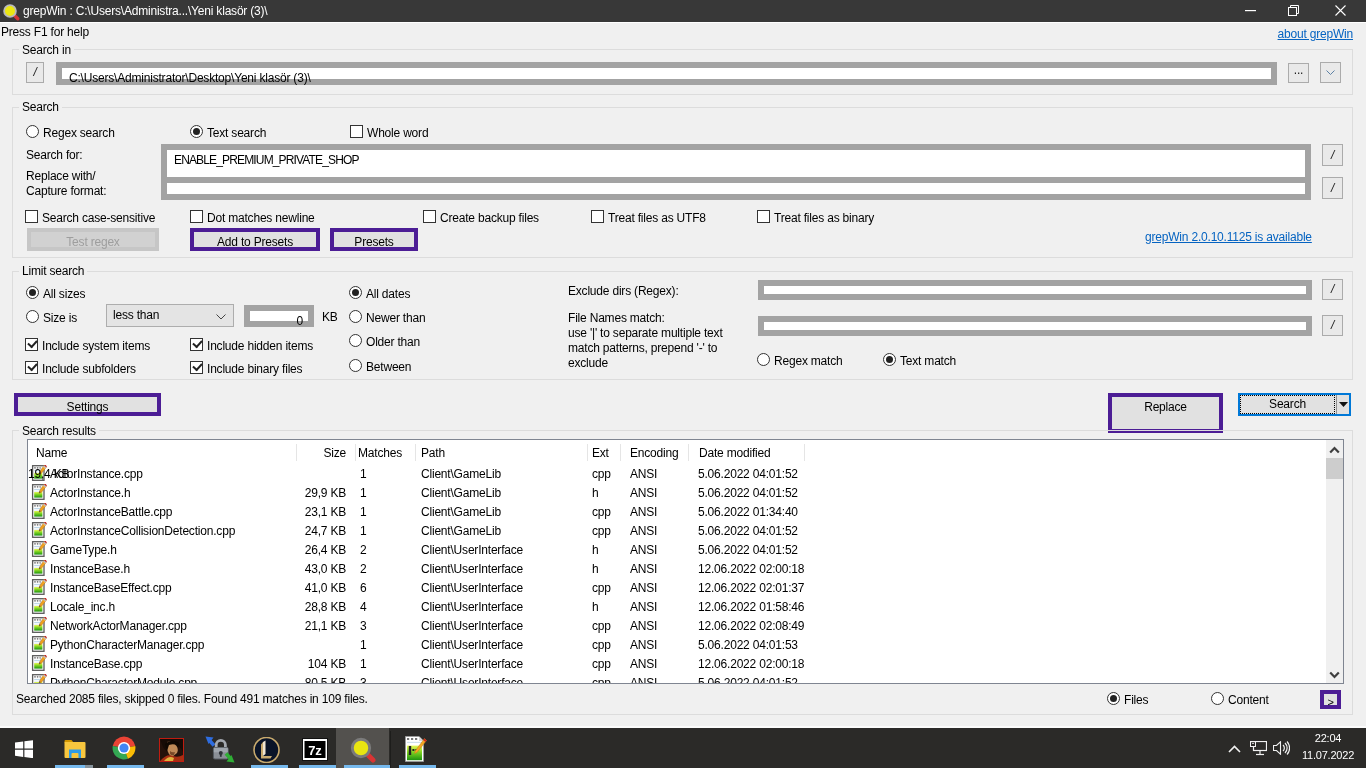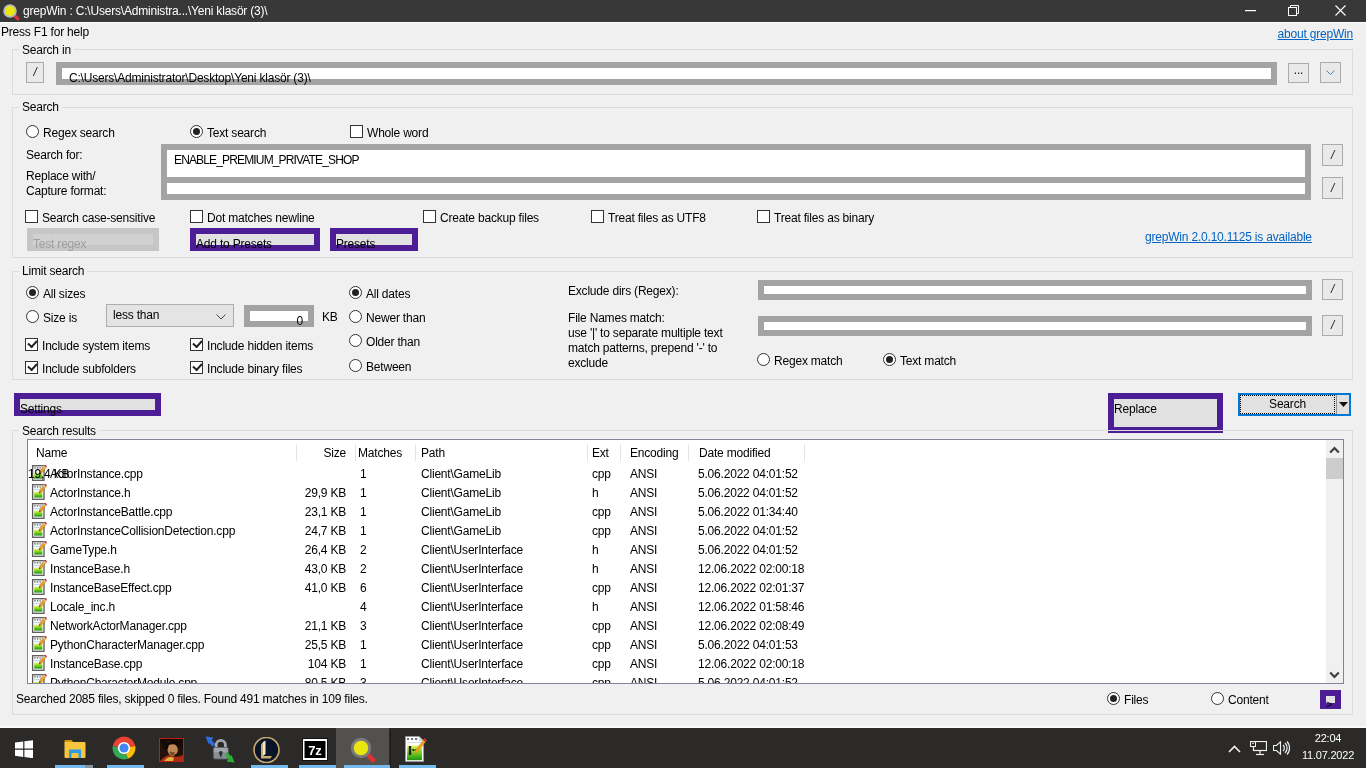--- a/index.html
+++ b/index.html
@@ -7,21 +7,21 @@
 body { font-family:"Liberation Sans", sans-serif; font-size:12px; letter-spacing:-0.2px; color:#000; background:#f0f0f0; position:relative; }
 .abs { position:absolute; }
 
 #titlebar { left:0; top:0; width:1366px; height:22px; background:#383838; }
 #titletext { left:23px; top:4px; color:#fff; font-size:12px; white-space:pre; }
 
 .gb { border:1px solid #dcdcdc; }
 .gblabel { background:#f0f0f0; padding:0 3px; }
 
 .tf { background:#fff; border:6px solid #a3a3a3; }
-.btn { background:#e1e1e1; border:6px solid #4c1d95; }
+.btn { background:#e1e1e1; border:4px solid #4c1d95; text-align:center; }
 .sbtn { background:#e9e9e9; border:1px solid #ababab; text-align:center; color:#1a1a1a; }
 .link { color:#0563c1; text-decoration:underline; }
 
 .radio { width:13px; height:13px; border:1px solid #333333; border-radius:50%; background:#fff; }
 .radio.sel::after { content:""; position:absolute; left:2px; top:2px; width:7px; height:7px; border-radius:50%; background:#222; }
 .check { width:13px; height:13px; border:1px solid #333333; background:#fff; }
 .check.on::after { content:""; position:absolute; left:2px; top:1px; width:7px; height:4px; border-left:2px solid #222; border-bottom:2px solid #222; transform:rotate(-48deg); }
 .lbl { white-space:pre; }
 
 #lv { left:27px; top:439px; width:1317px; height:245px; background:#fff; border:1px solid #7f8591; overflow:hidden; }
@@ -273,20 +273,21 @@
     <div class="cell" style="left:393px">Client\UserInterface</div>
     <div class="cell" style="left:564px">cpp</div>
     <div class="cell" style="left:602px">ANSI</div>
     <div class="cell" style="left:670px">12.06.2022 02:01:37</div>
   </div>
   <div class="row" style="top:157px">
     <svg class="abs" style="left:3px;top:1px" width="16" height="16" viewBox="0 0 16 16">
         <use href="#fileicon"></use>
       </svg>
     <div class="cell" style="left:22px">Locale_inc.h</div>
+    <div class="cell" style="left:0;width:318px;text-align:right">28,8 KB</div>
     <div class="cell" style="left:332px">4</div>
     <div class="cell" style="left:393px">Client\UserInterface</div>
     <div class="cell" style="left:564px">h</div>
     <div class="cell" style="left:602px">ANSI</div>
     <div class="cell" style="left:670px">12.06.2022 01:58:46</div>
   </div>
   <div class="row" style="top:176px">
     <svg class="abs" style="left:3px;top:1px" width="16" height="16" viewBox="0 0 16 16">
         <use href="#fileicon"></use>
       </svg>
@@ -296,21 +297,20 @@
     <div class="cell" style="left:393px">Client\UserInterface</div>
     <div class="cell" style="left:564px">cpp</div>
     <div class="cell" style="left:602px">ANSI</div>
     <div class="cell" style="left:670px">12.06.2022 02:08:49</div>
   </div>
   <div class="row" style="top:195px">
     <svg class="abs" style="left:3px;top:1px" width="16" height="16" viewBox="0 0 16 16">
         <use href="#fileicon"></use>
       </svg>
     <div class="cell" style="left:22px">PythonCharacterManager.cpp</div>
-    <div class="cell" style="left:0;width:318px;text-align:right">25,5 KB</div>
     <div class="cell" style="left:332px">1</div>
     <div class="cell" style="left:393px">Client\UserInterface</div>
     <div class="cell" style="left:564px">cpp</div>
     <div class="cell" style="left:602px">ANSI</div>
     <div class="cell" style="left:670px">5.06.2022 04:01:53</div>
   </div>
   <div class="row" style="top:214px">
     <svg class="abs" style="left:3px;top:1px" width="16" height="16" viewBox="0 0 16 16">
         <use href="#fileicon"></use>
       </svg>

